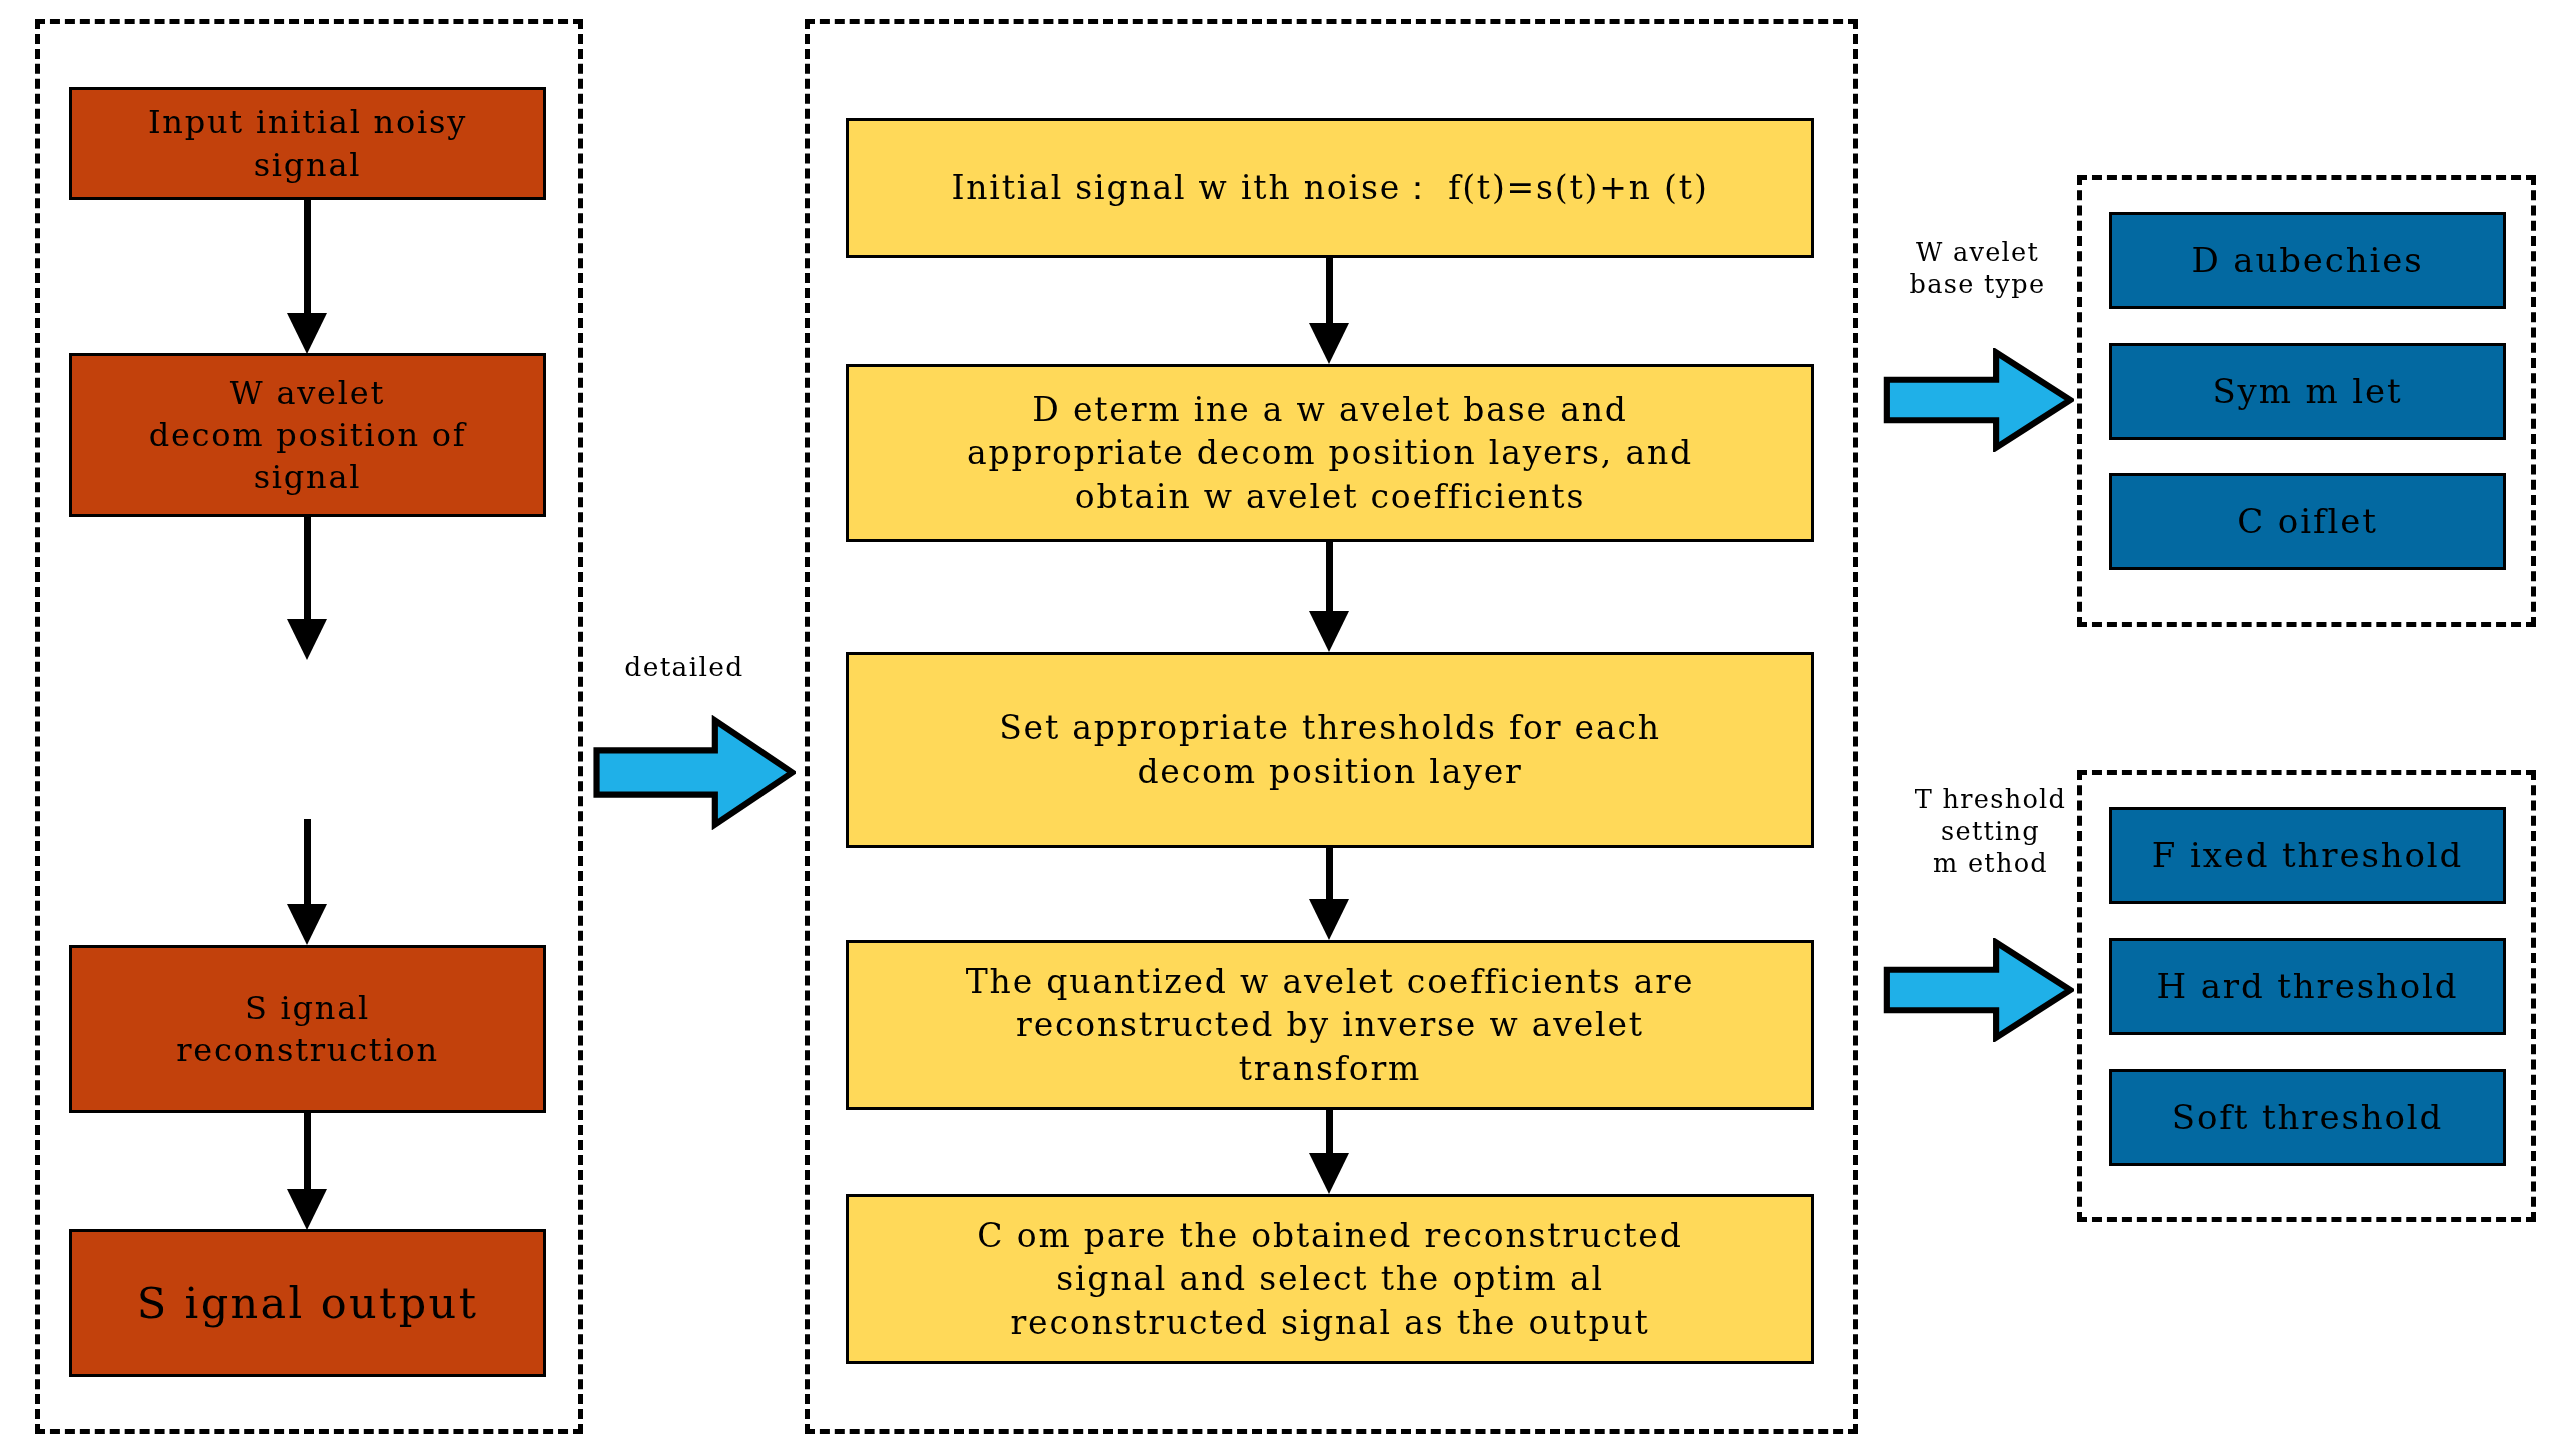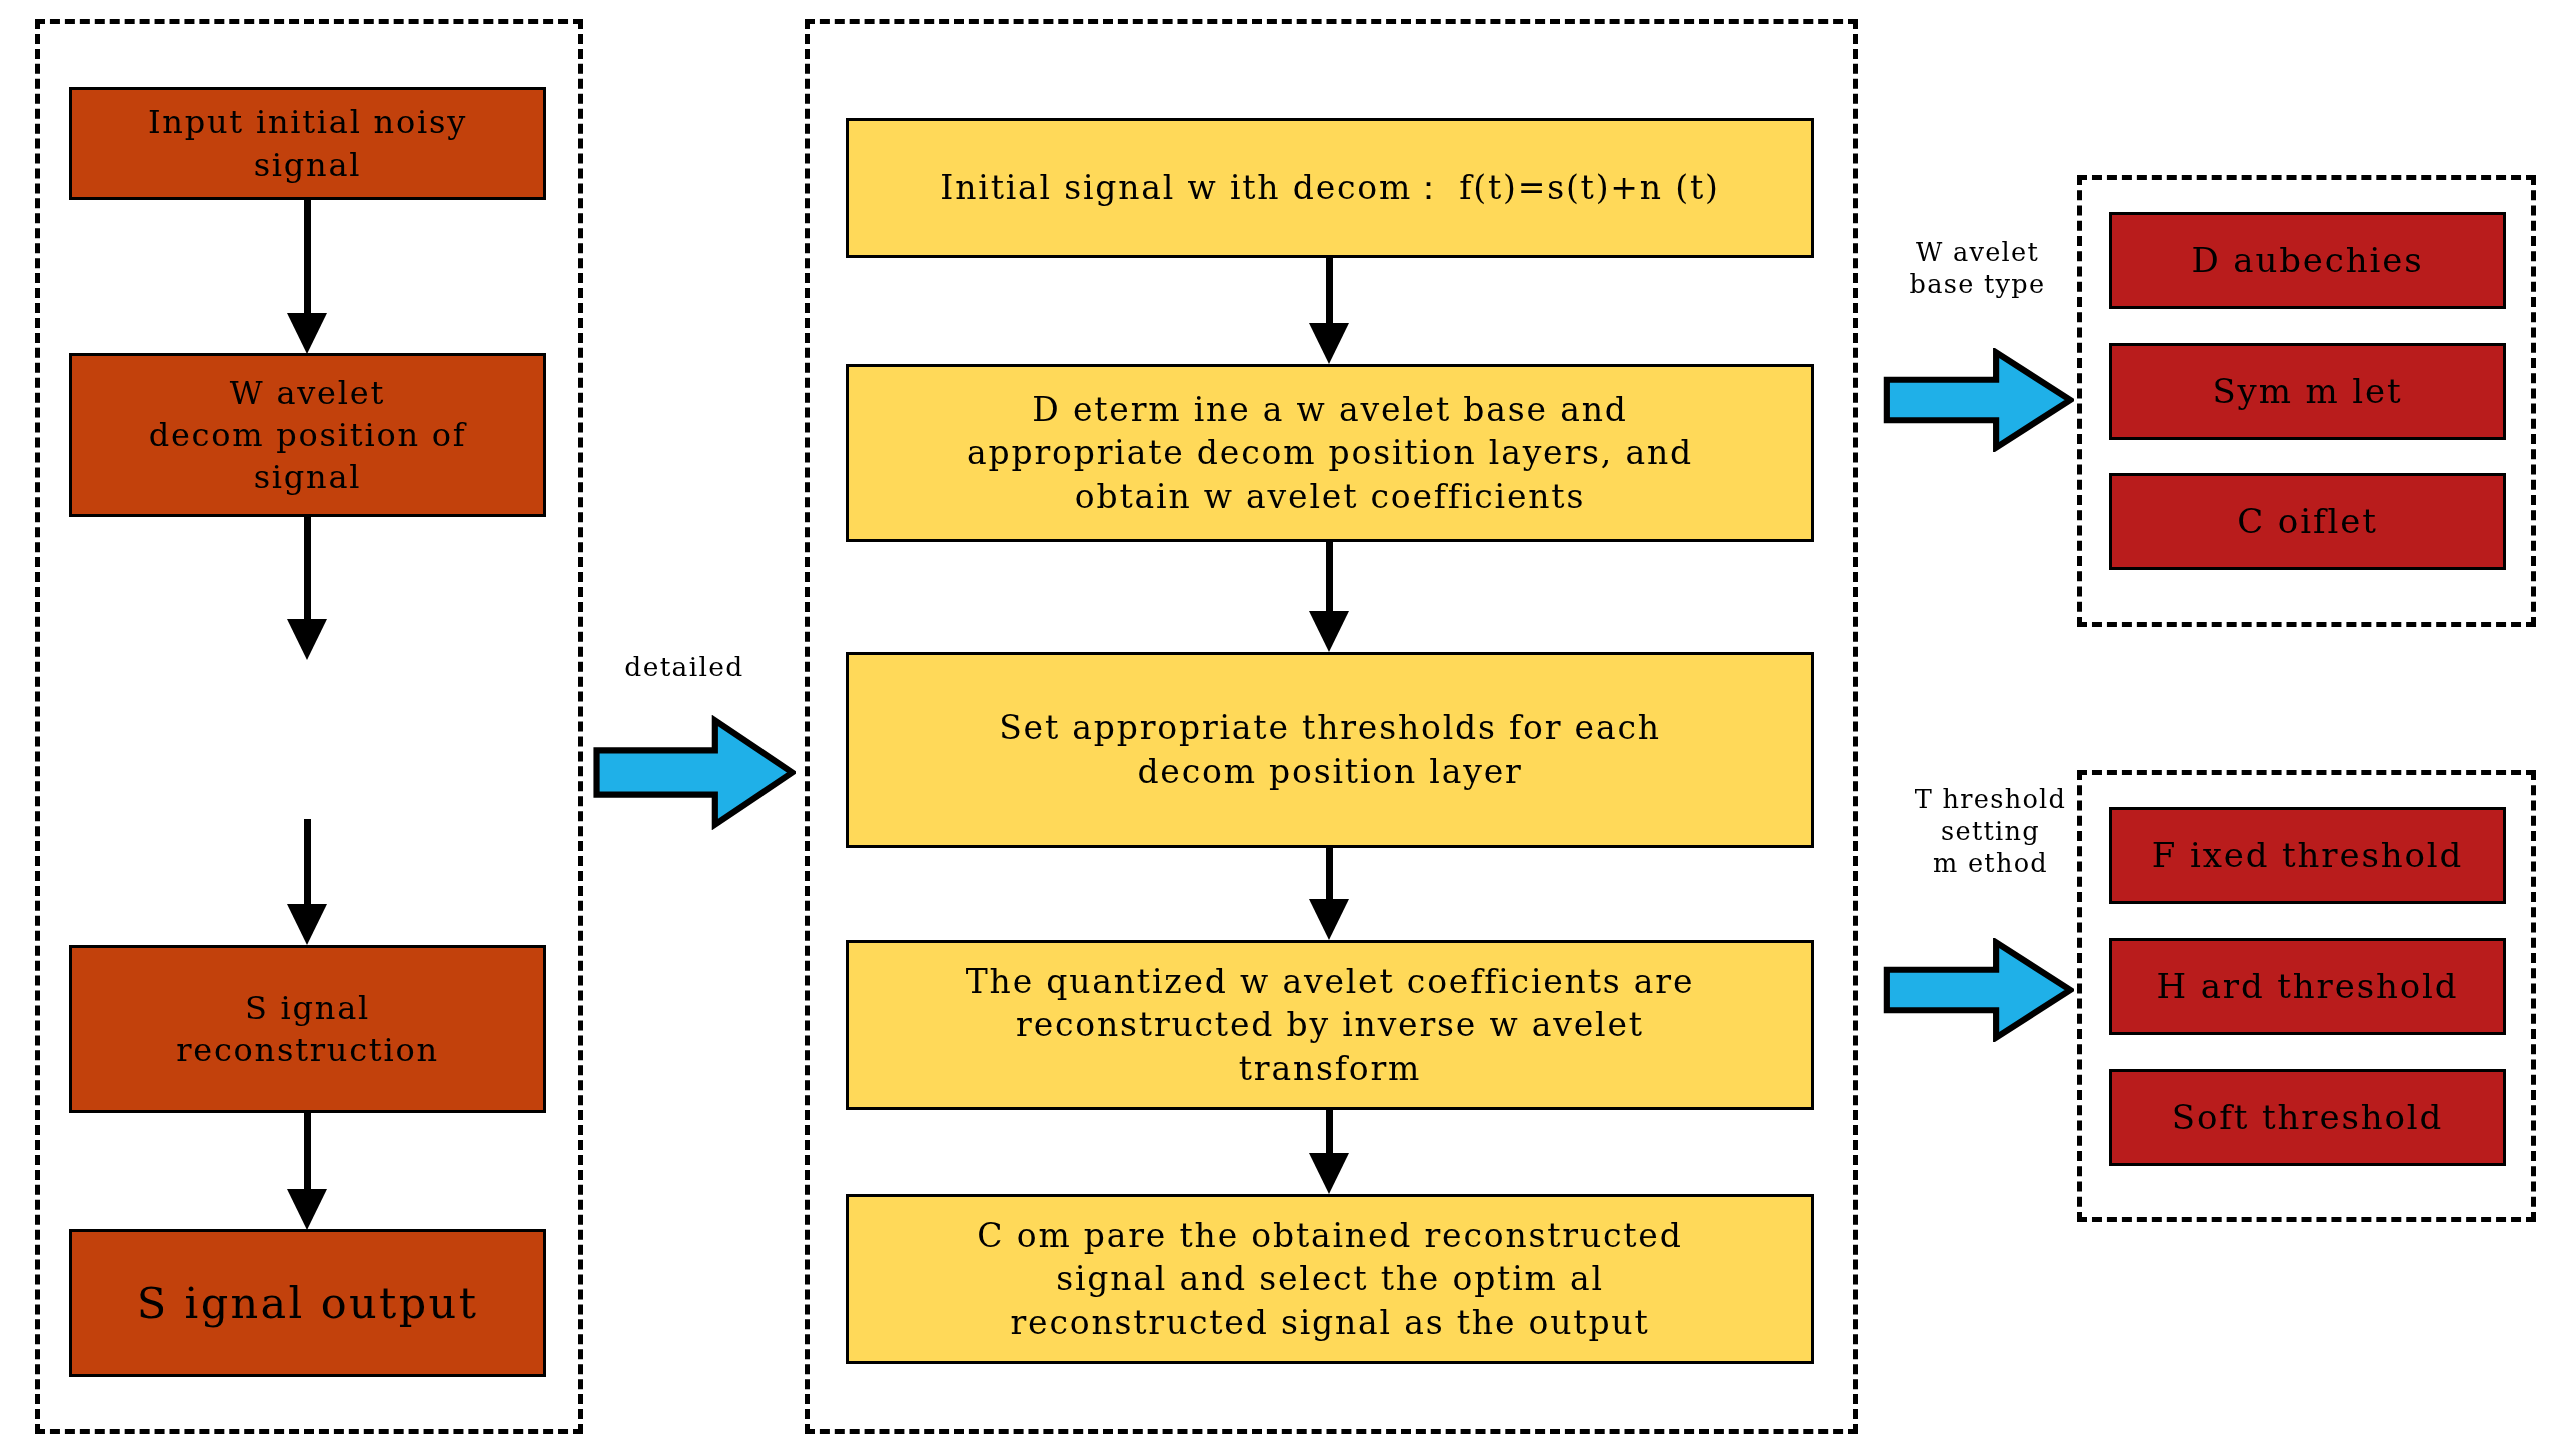--- a/index.html
+++ b/index.html
@@ -44,21 +44,21 @@
     justify-content: center;
     text-align: center;
     color: #000000;
     letter-spacing: 0.055em;
     line-height: 1.32;
     white-space: pre-line;
     padding: 3.5px 8.8px;
   }
   .green { background: #c2410c; }
   .yellow{ background: #FFD959; }
-  .blue  { background: #b91c1c; }
+  .blue  { background: #0369a1; }
 
   
   #box-input        { left: 69px; top: 87px;  width: 477px; height: 113px; font-size: 32px; }
   #box-decomp       { left: 69px; top: 353px; width: 477px; height: 164px; font-size: 32px; }
   #box-quant        { left: 69px; top: 661px; width: 477px; height: 159px; font-size: 32px; }
   #box-recon        { left: 69px; top: 945px;width: 477px; height: 168px; font-size: 32px; }
   #box-output       { left: 69px; top: 1229px;width: 477px; height: 148px; font-size: 43px; }
 
   
   #box-d1 { left: 846px; top: 118px;  width: 968px; height: 140px; font-size: 33px; }
@@ -143,21 +143,21 @@
     <div class="shaft" style="height:85px;"></div>
     <div class="head" style="top:85px;"></div>
   </div>
   <div class="vflow" style="left:281px; top:1113px; height:117px;">
     <div class="shaft" style="height:76px;"></div>
     <div class="head" style="top:76px;"></div>
   </div>
 
   <div class="group" id="group-detailed"></div>
 
-  <div class="box yellow" id="box-d1">Initial signal w ith decom： f(t)=s(t)+n (t)</div>
+  <div class="box yellow" id="box-d1">Initial signal w ith noise： f(t)=s(t)+n (t)</div>
   <div class="box yellow" id="box-d2">D eterm ine a w avelet base and
 appropriate decom position layers, and
 obtain w avelet coefficients</div>
   <div class="box yellow" id="box-d3">Set appropriate thresholds for each
 decom position layer</div>
   <div class="box yellow" id="box-d4">The quantized w avelet coefficients are
 reconstructed by inverse w avelet
 transform</div>
   <div class="box yellow" id="box-d5">C om pare the obtained reconstructed
 signal and select the optim al

